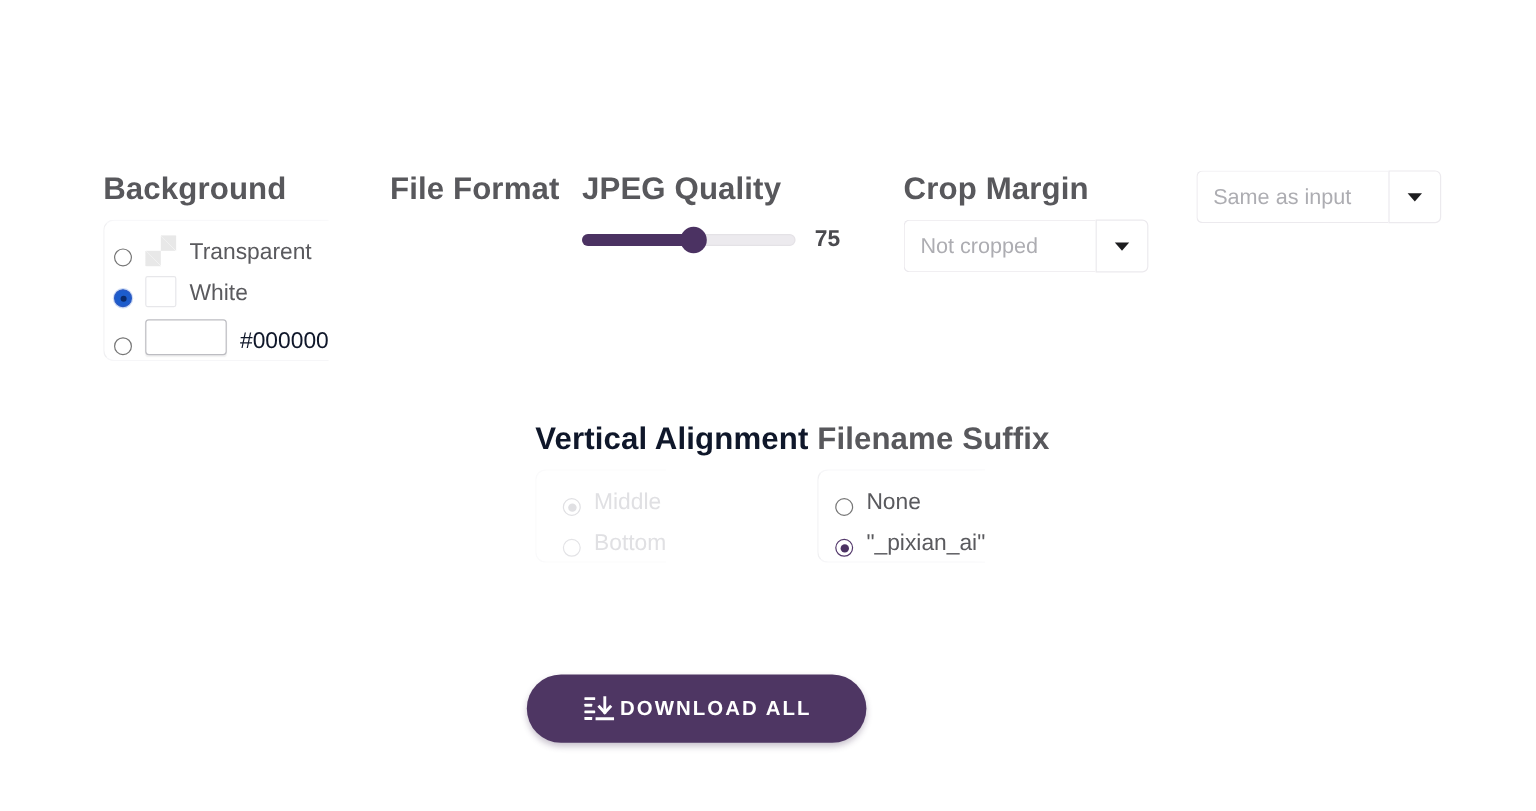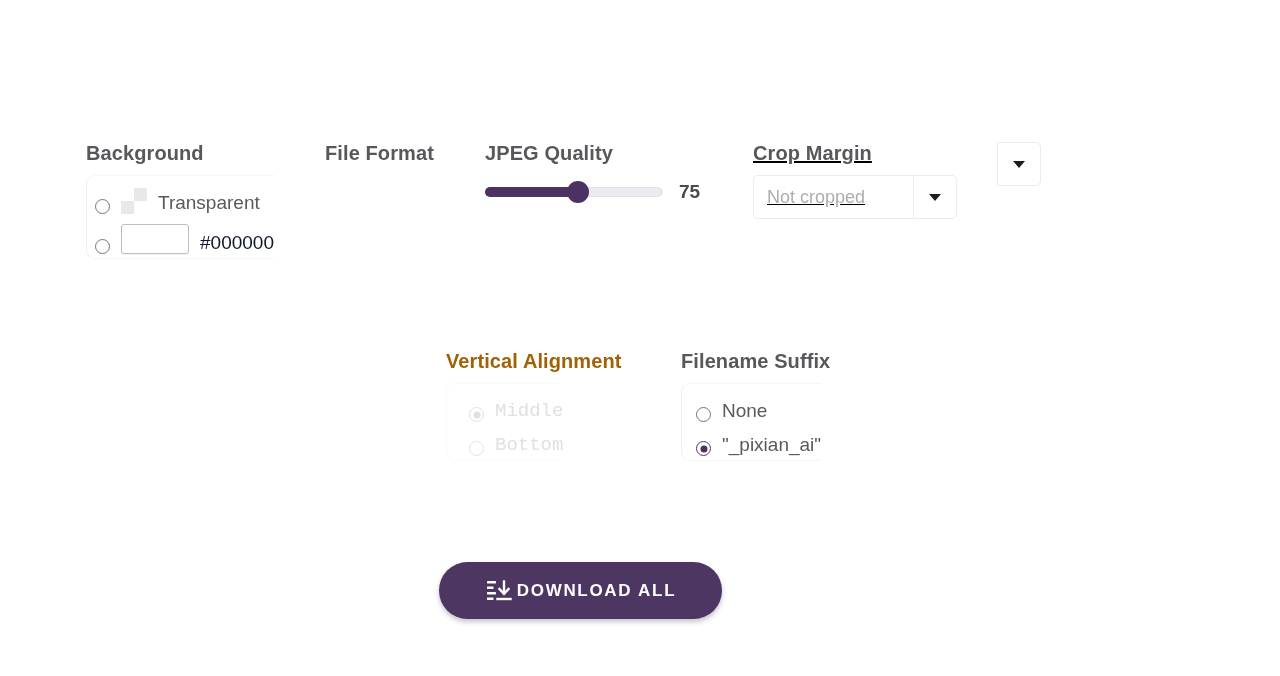--- a/index.html
+++ b/index.html
@@ -9,28 +9,28 @@
     font-family:"Liberation Sans", sans-serif;
     overflow:hidden;
     position:relative;
     -webkit-font-smoothing:antialiased;
   }
   .stage{position:absolute;left:0;top:0;width:1280px;height:676px;}
 
   
   .group{position:absolute;}
   .group-title{
-    font-size:20px;
+    font-size:26px;
     font-weight:bold;
     color:#58585c;
     letter-spacing:0.1px;
     white-space:nowrap;
     margin:0 0 10px 0;
   }
-  .group-title.disabled{color:#a16207;}
+  .group-title.disabled{color:#0f172a;}
 
   .radio-set{
     border-left:1px solid #f0f0f2;
     border-top:1px solid #f6f6f8;
     border-bottom:1px solid #f6f6f8;
     border-right:none;
     border-radius:9px 0 0 9px;
     padding:4px 0 4px 8px;
     display:inline-block;
   }
@@ -70,21 +70,21 @@
     background:#fff;
   }
   .radio.sel-purple::after{
     content:"";position:absolute;left:50%;top:50%;
     width:7px;height:7px;border-radius:50%;
     background:#4b3262;transform:translate(-50%,-50%);
   }
   .radio.dim{border-color:#e3e3e6;}
   .radio.dim.sel-purple{border-color:#e0e0e3;}
   .radio.dim.sel-purple::after{background:#e0e0e3;}
-  .opt-label.dim{color:#e0e0e3;font-family:Liberation Mono, monospace;}
+  .opt-label.dim{color:#e0e0e3;}
 
   
   .swatch{
     width:26px;height:26px;
     margin-left:11px;
     flex:0 0 auto;
     box-sizing:border-box;
   }
   .swatch.checker{
     background:
@@ -203,20 +203,25 @@
   <div class="group" style="left:86px;top:142px;">
     <div class="group-title">Background</div>
     <div class="radio-set">
 
       <div class="opt">
         <span class="radio"></span>
         <span class="swatch checker"></span>
         <span class="opt-label">Transparent</span>
       </div>
 
+      <div class="opt">
+        <span class="radio sel-blue"></span>
+        <span class="swatch white"></span>
+        <span class="opt-label">White</span>
+      </div>
 
       <div class="opt" style="height:40px;">
         <span class="radio"></span>
         <span class="swatch colorinput"><span class="fill"></span></span>
         <span class="hexlabel">#000000</span>
       </div>
 
     </div>
   </div>
 
@@ -229,32 +234,33 @@
     <div class="slider-row" style="margin-top:5px;">
       <div class="slider">
         <div class="track"></div>
         <div class="fill" id="slider-fill" style="width: 52%;"></div>
         <div class="thumb" id="slider-thumb" style="left: 52%;"></div>
       </div>
       <div class="slider-value">75</div>
     </div>
   </div>
 
-  <div class="group" style="left:753px;top:142px;text-decoration:underline;">
+  <div class="group" style="left:753px;top:142px;">
     <div class="group-title">Crop Margin</div>
     <div class="select">
       <div class="field">Not cropped</div>
       <div class="arrowbtn">
         <span class="caret"></span>
       </div>
     </div>
   </div>
 
   <div class="group" style="left:997px;top:142px;">
     <div class="select">
+      <div class="field">Same as input</div>
       <div class="arrowbtn">
         <span class="caret"></span>
       </div>
     </div>
   </div>
 
   <div class="group" style="left:446px;top:350px;">
     <div class="group-title disabled">Vertical Alignment</div>
     <div class="radio-set" style="border-color:#fafafb;">
       <div class="opt" style="padding-left:14px;">

